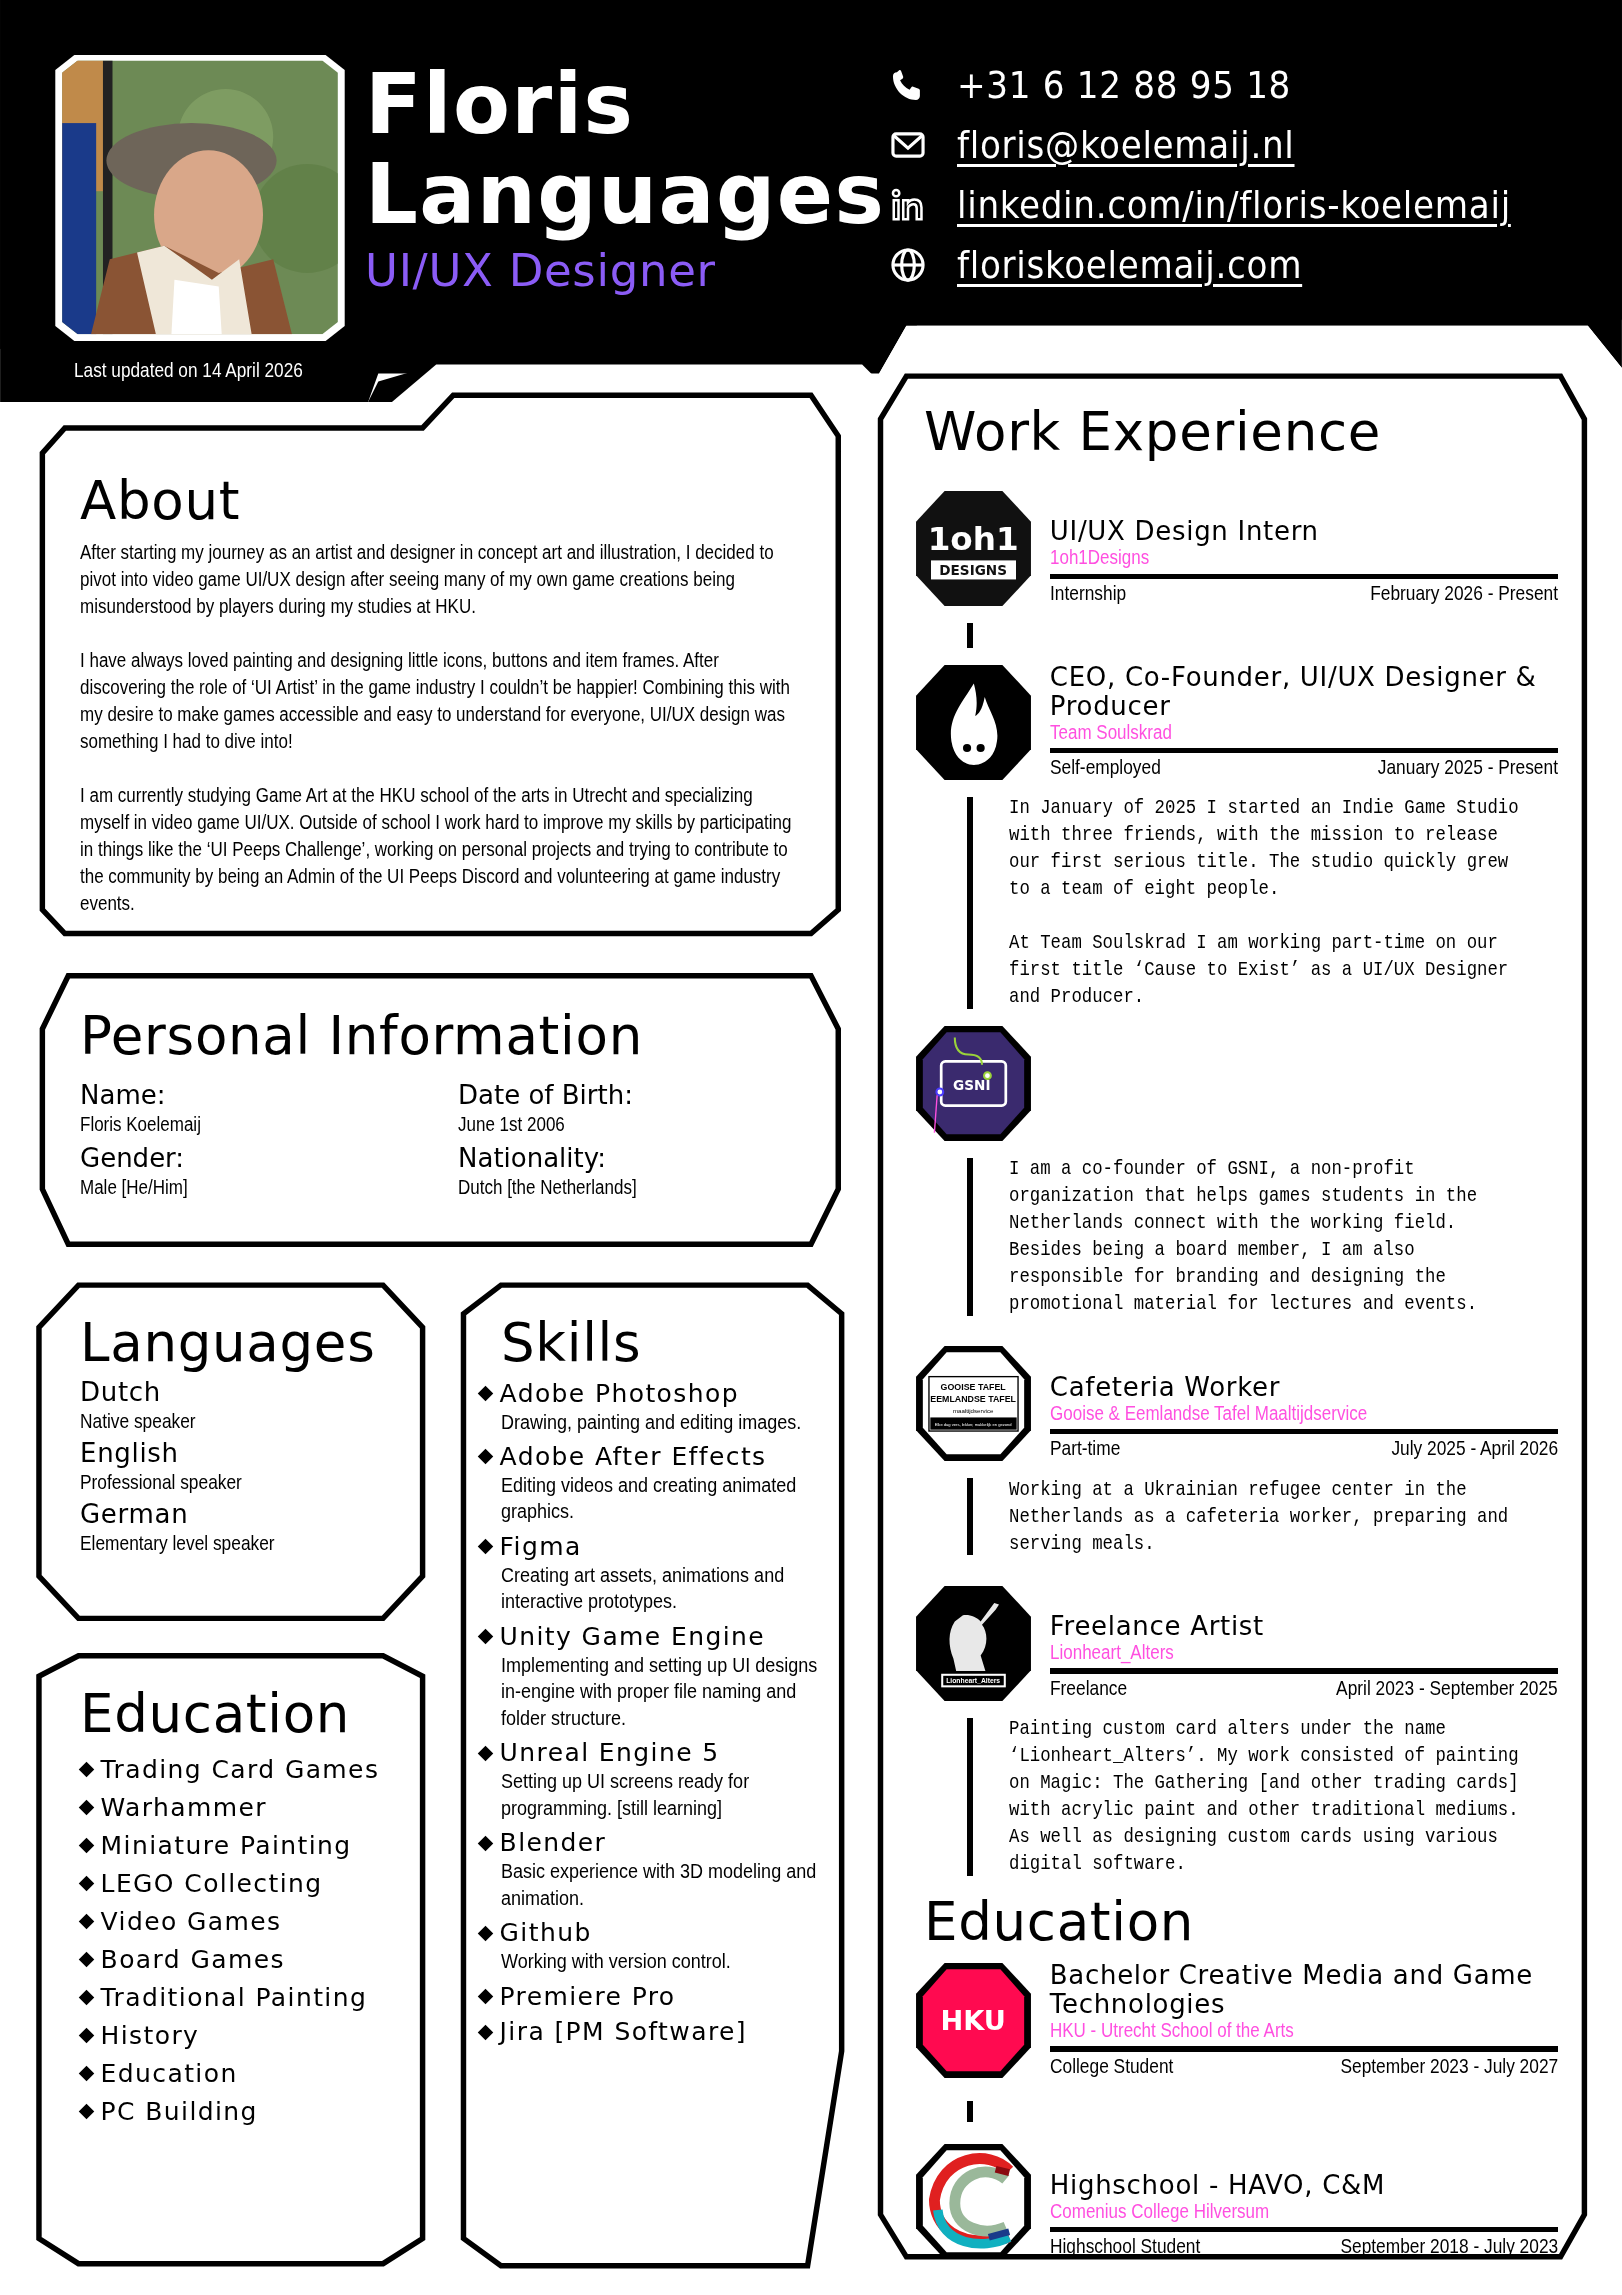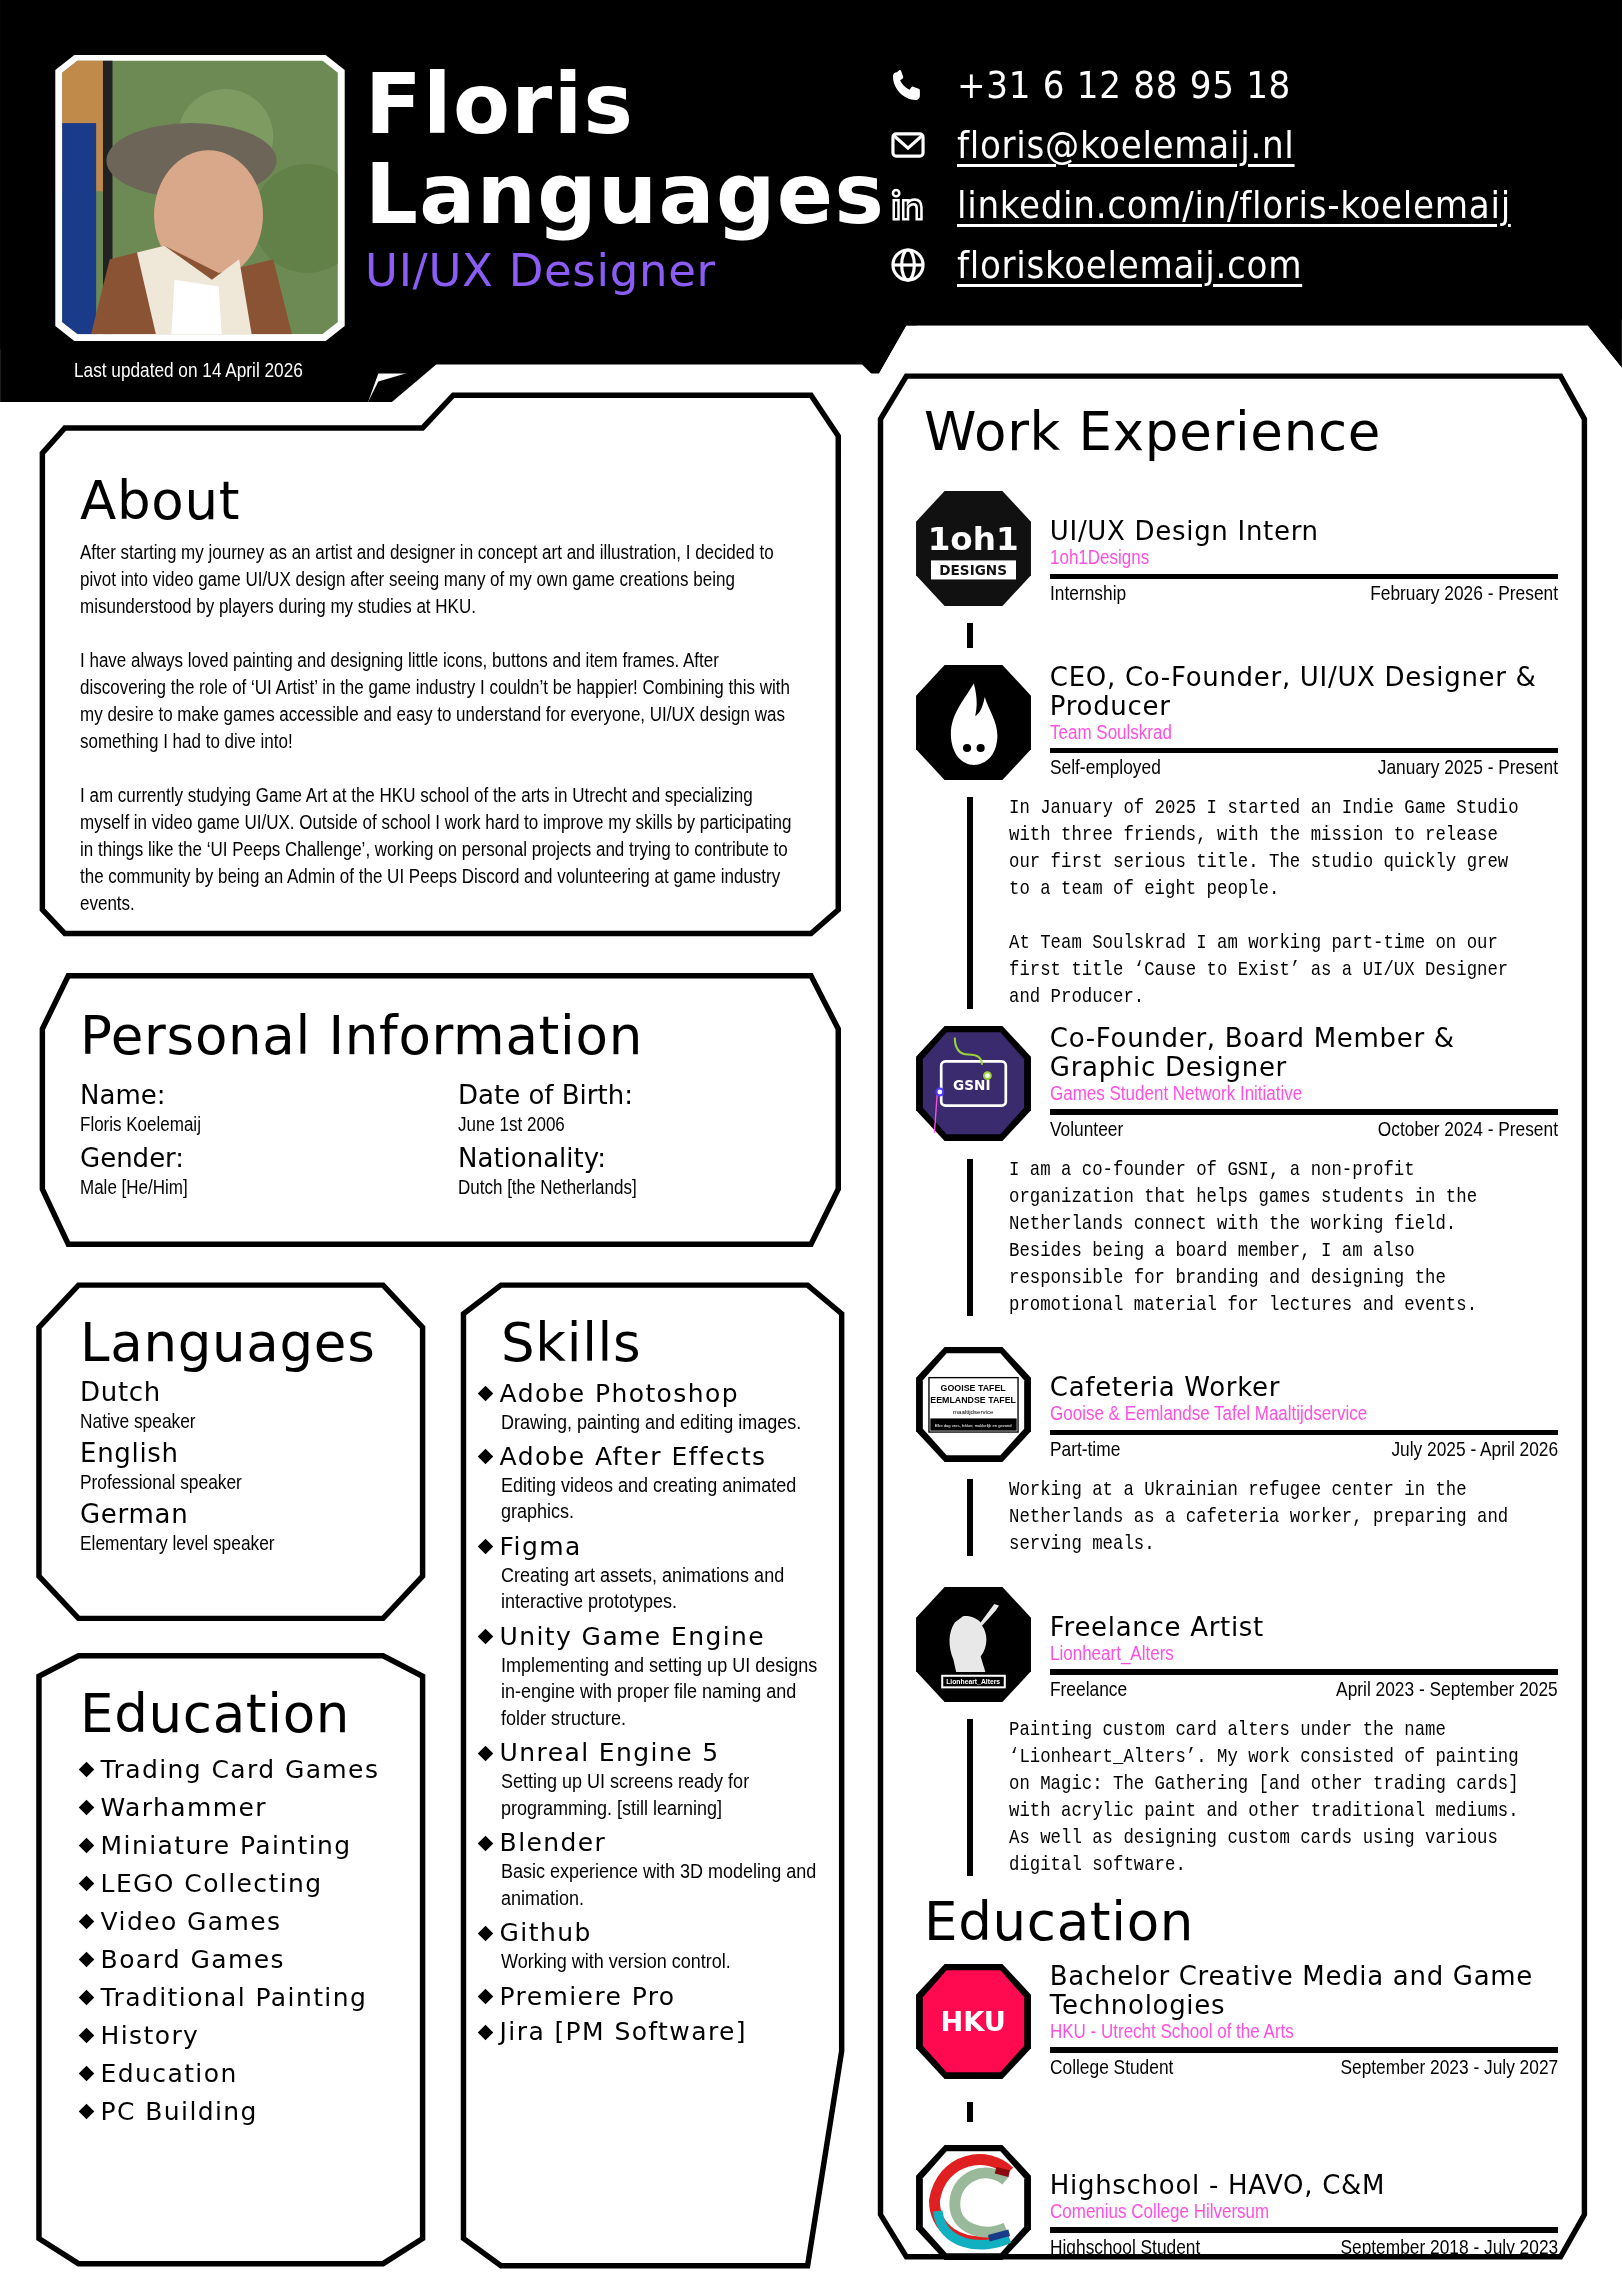--- a/index.html
+++ b/index.html
@@ -379,29 +379,20 @@
           <polygon points="45,3 130,3 172,48 172,127 130,172 45,172 3,127 3,48" fill="#000"></polygon>
         <polygon points="48,12 127,12 162,52 162,123 127,162 48,162 13,123 13,52" fill="#3a2a6e"></polygon>
         <rect x="40" y="55" width="95" height="65" rx="6" fill="none" stroke="#fff" stroke-width="4"></rect>
         <text x="85" y="97" text-anchor="middle" font-family="DejaVu Sans" font-weight="bold" font-size="20" fill="#fff">GSNI</text>
         <path d="M60,20 Q60,45 80,45 Q100,45 100,60" stroke="#9ad33a" stroke-width="3" fill="none"></path>
         <circle cx="108" cy="76" r="5" fill="#fff" stroke="#9ad33a" stroke-width="3"></circle>
         <circle cx="38" cy="100" r="5" fill="#fff" stroke="#4a3aff" stroke-width="3"></circle>
         <path d="M34,105 L30,160" stroke="#ff4fe0" stroke-width="2" fill="none"></path>
         </svg>
     </div>
-    <div class="entry-body">
-      <div class="role">Co-Founder, Board Member &amp; Graphic Designer</div>
-      <div class="org">Games Student Network Initiative</div>
-      <div class="rule"></div>
-      <div class="meta">
-          <span class="left">Volunteer</span>
-          <span class="right-t">October 2024 - Present</span>
-        </div>
-    </div>
   </div>
   <div class="desc">
     <span class="vline" style="left:-42px;top:15px;bottom:15px;"></span>
     <p>I am a co-founder of GSNI, a non-profit organization that helps games students in the Netherlands connect with the working field. Besides being a board member, I am also responsible for branding and designing the promotional material for lectures and events.</p>
   </div>
 
   <div class="entry" style="margin-top:13.6px;">
     <div class="logo">
       <svg viewBox="0 0 175 175">
           <polygon points="45,3 130,3 172,48 172,127 130,172 45,172 3,127 3,48" fill="#000"></polygon>

